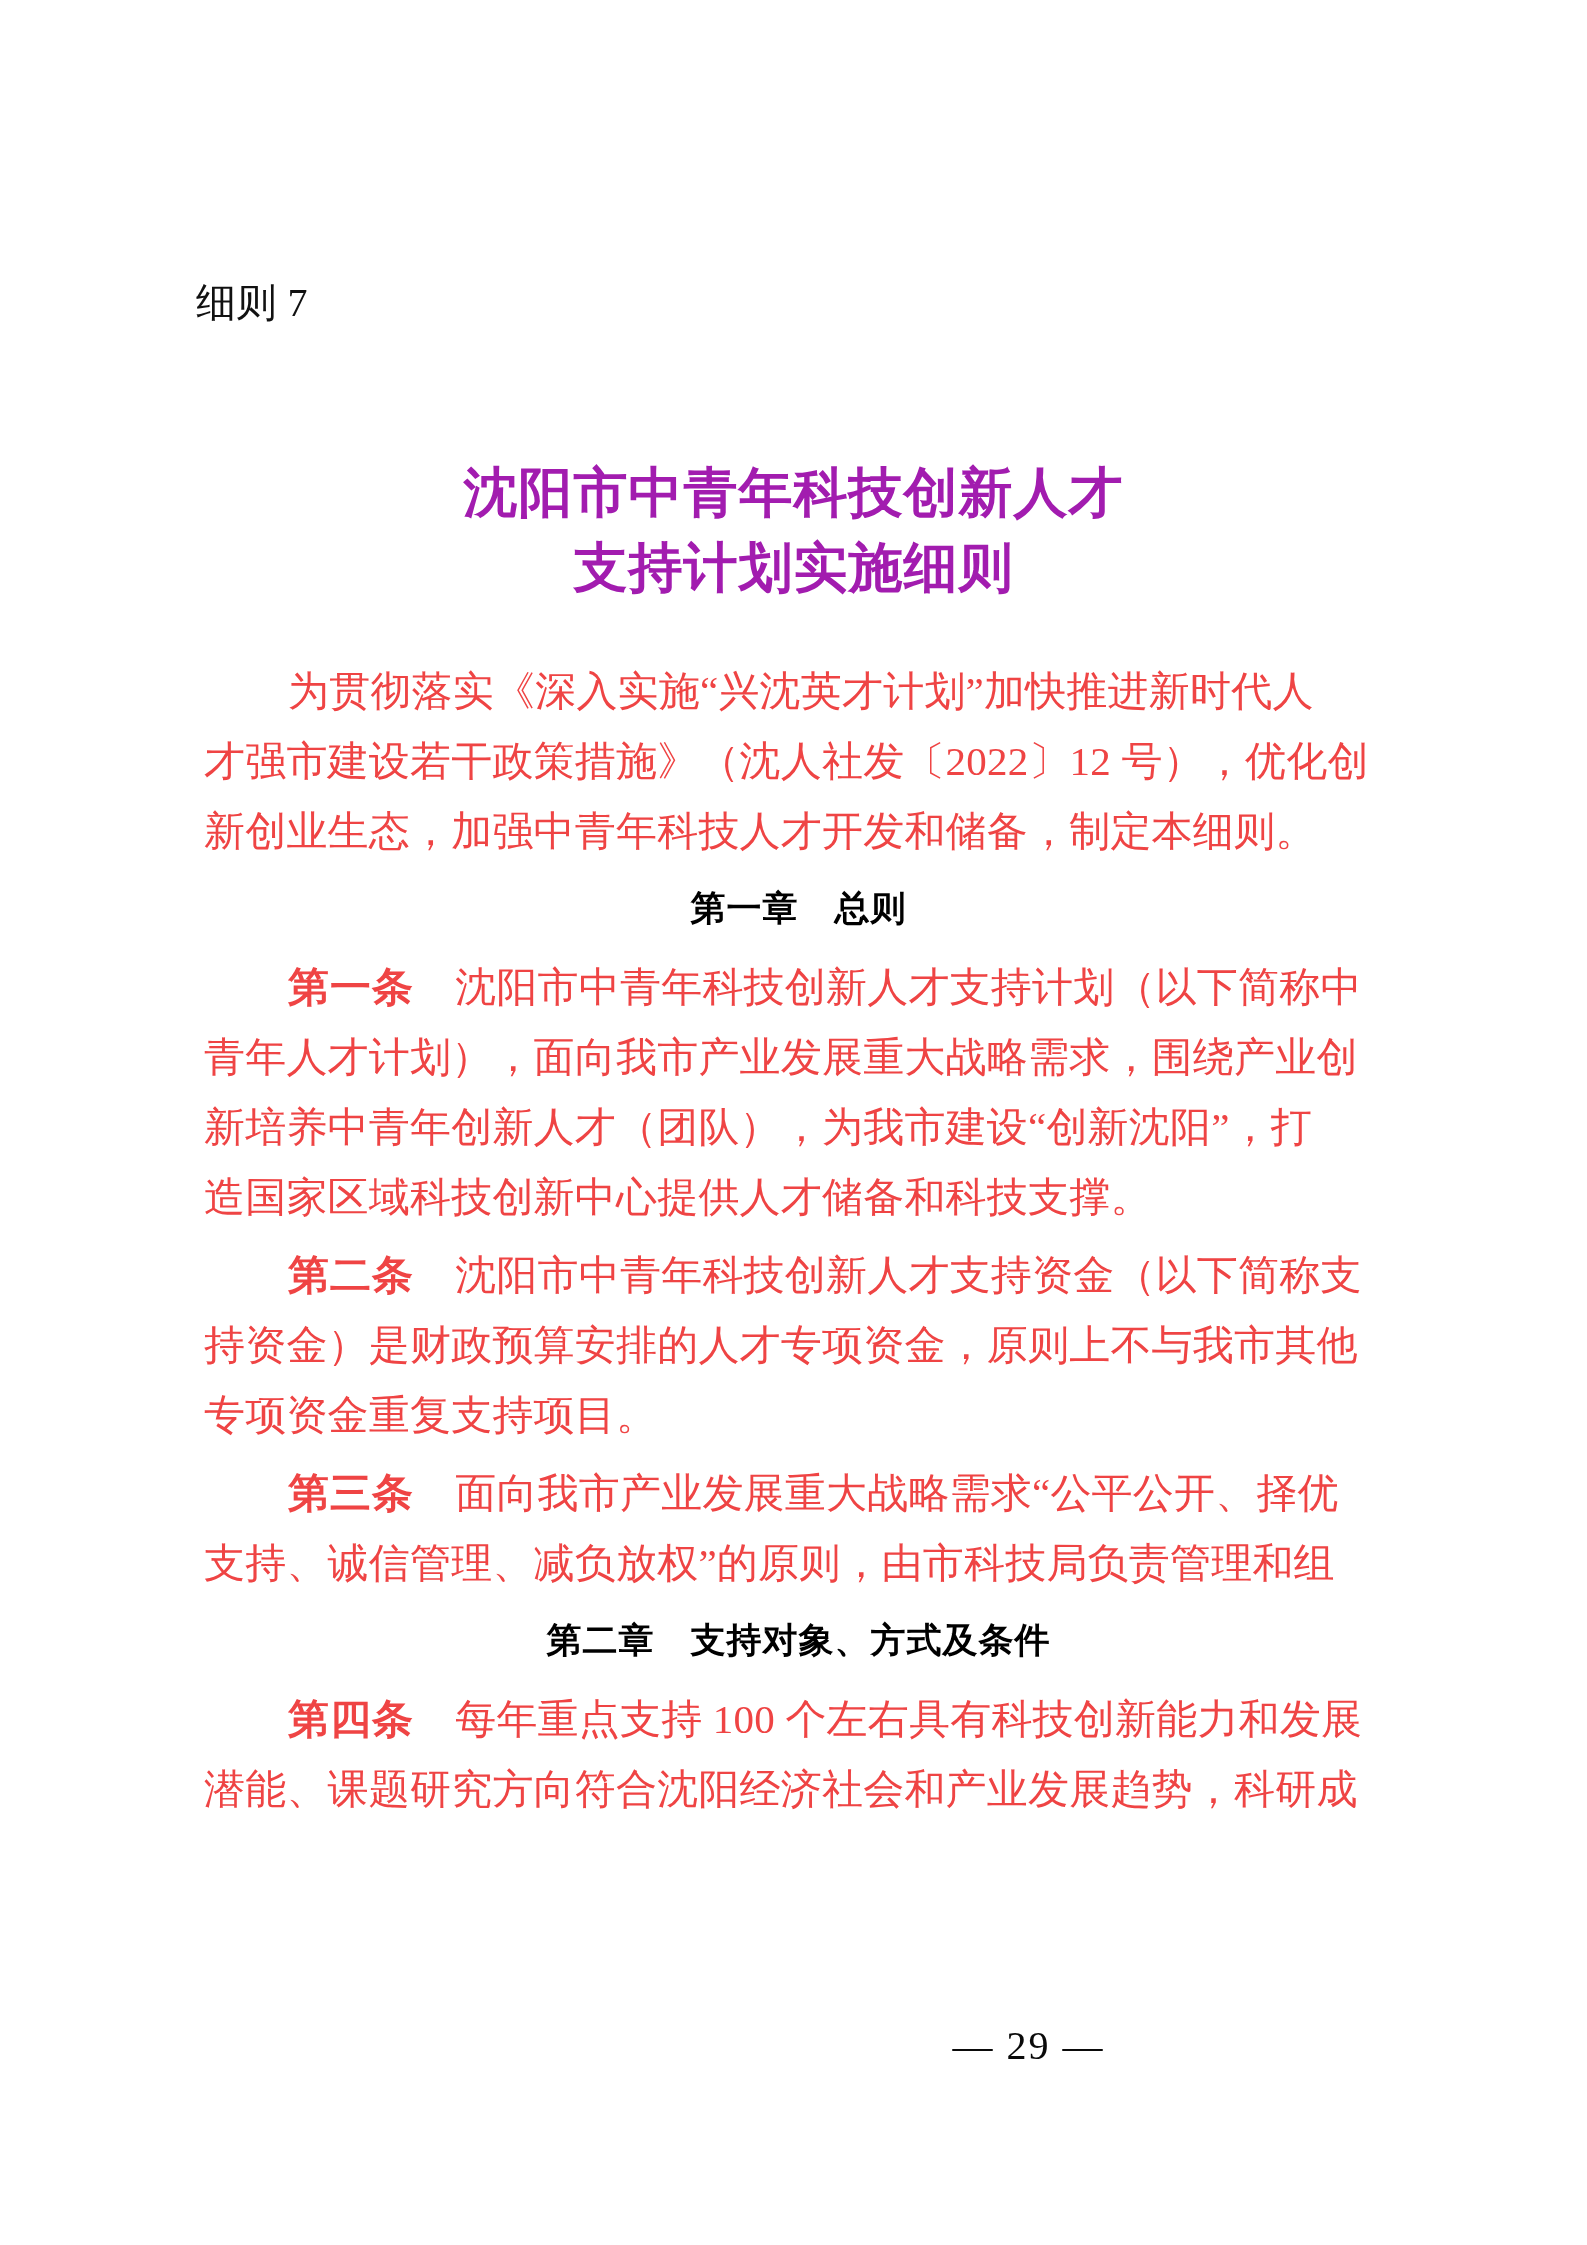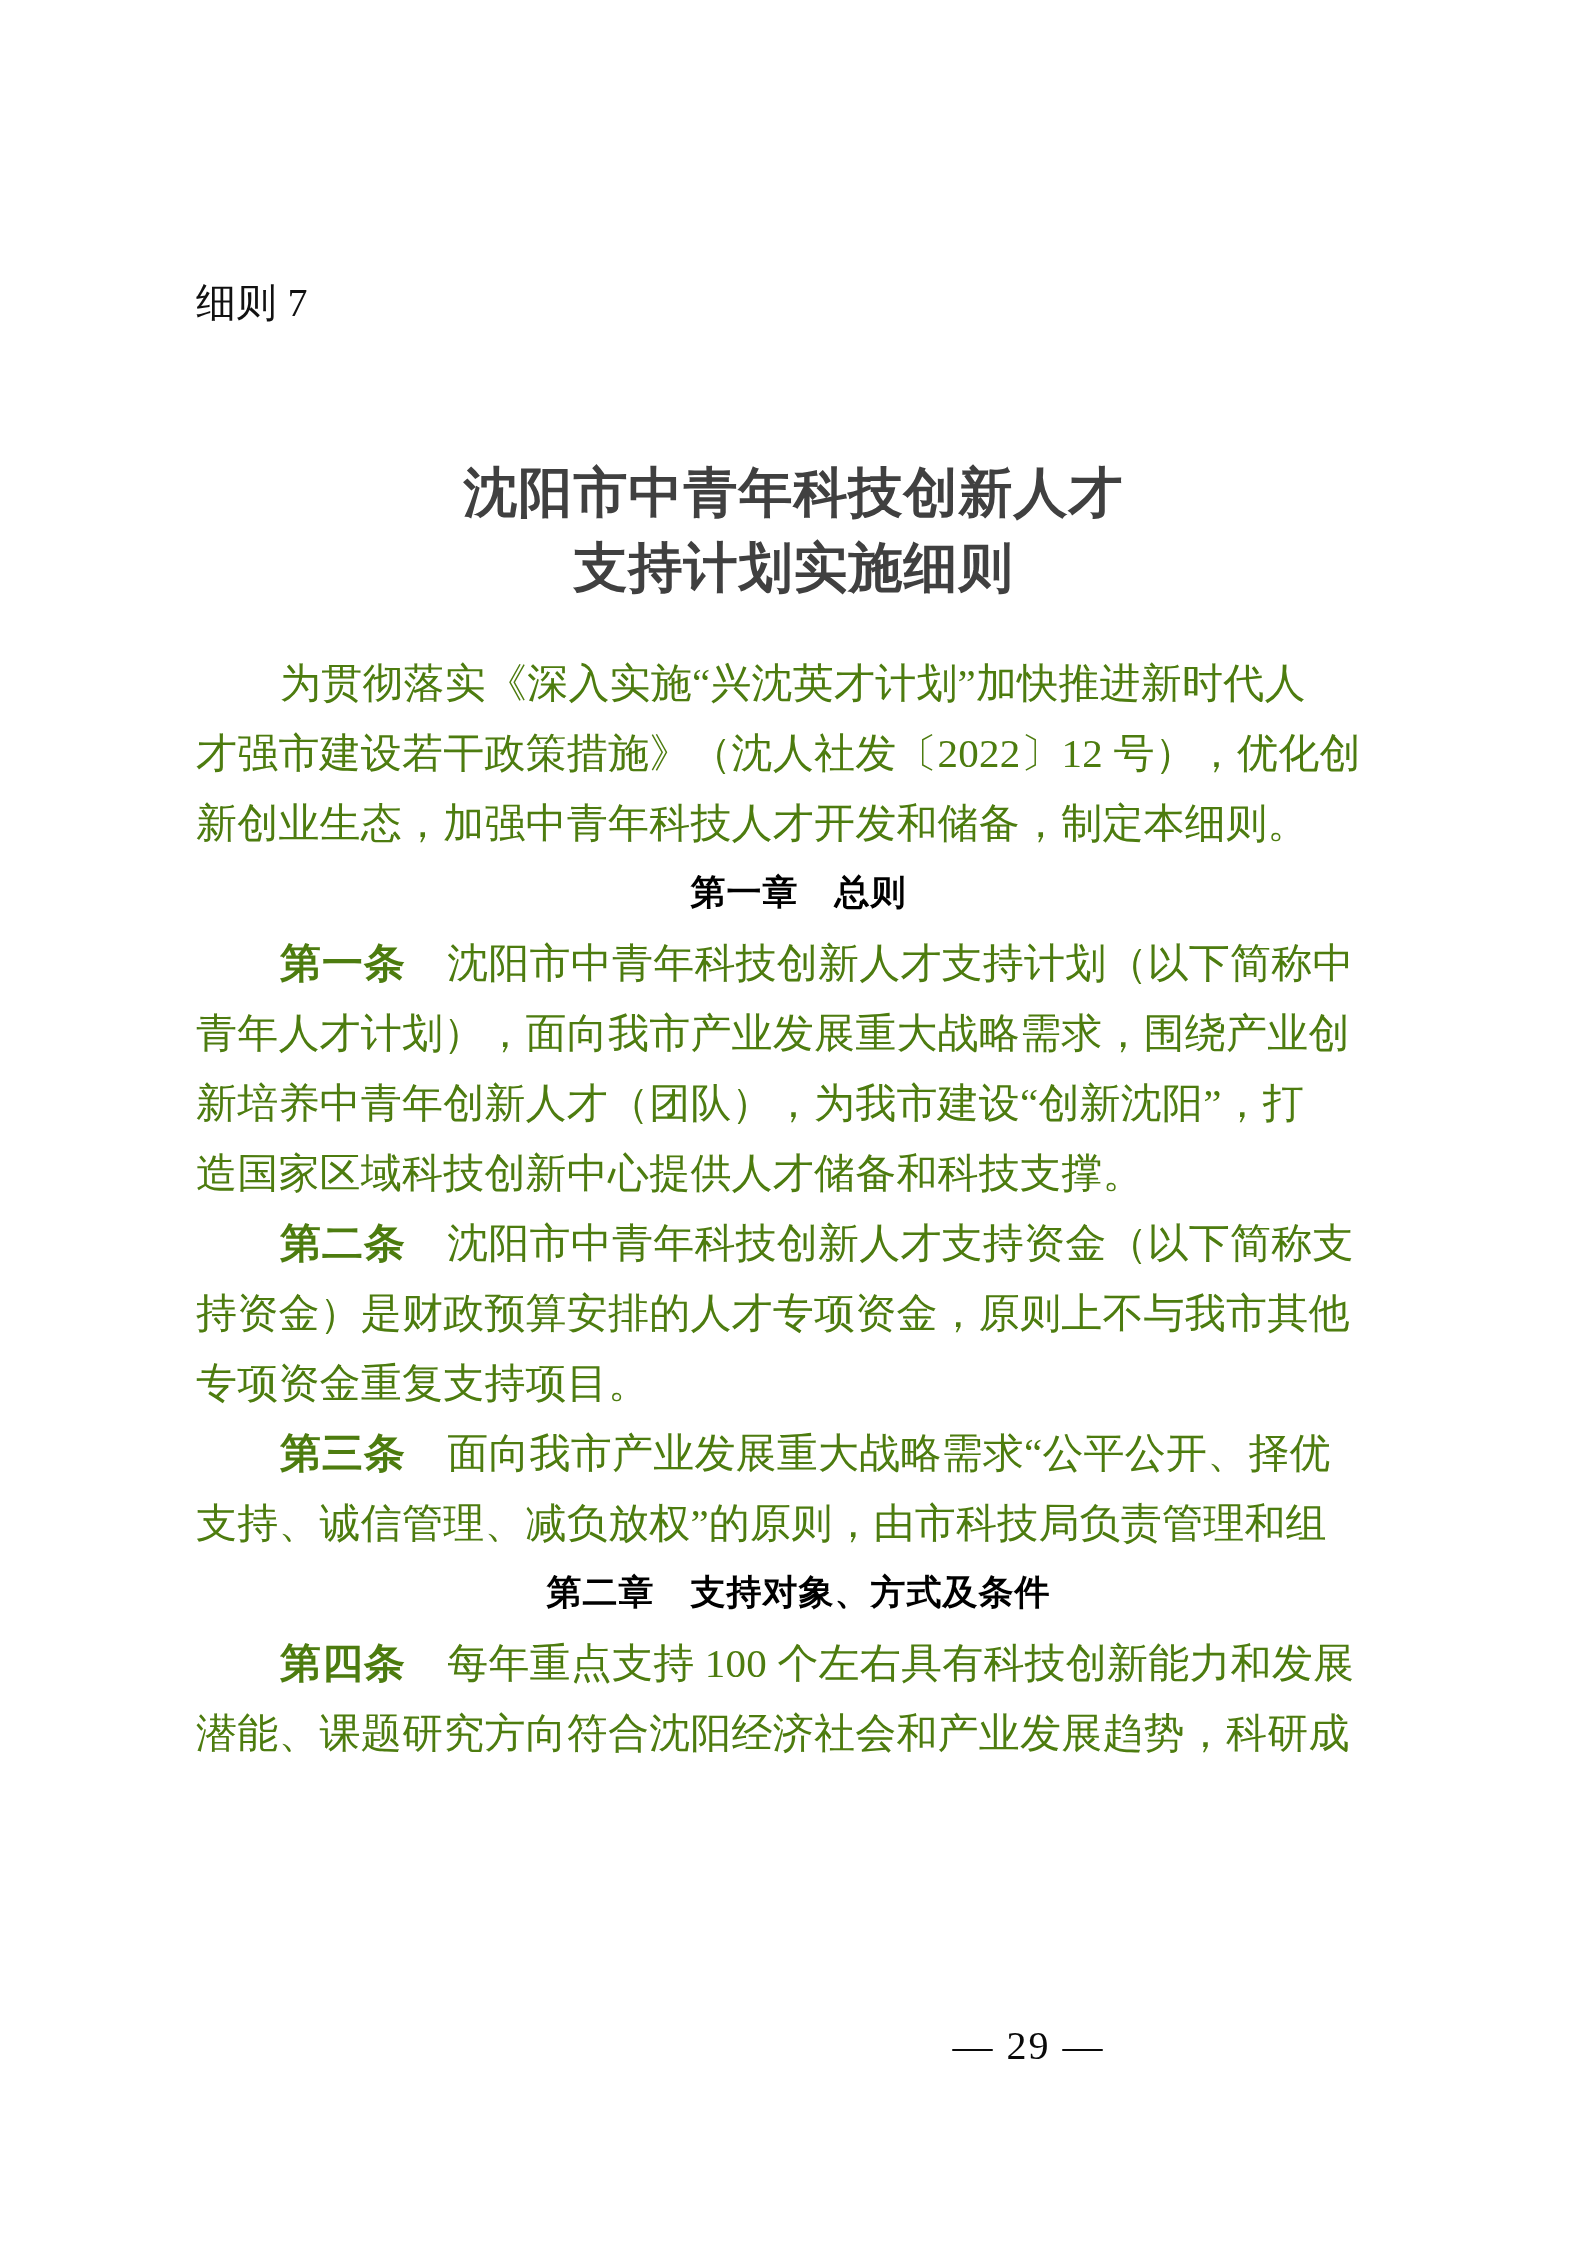--- a/index.html
+++ b/index.html
@@ -34,41 +34,41 @@
   .doc-title {
     position: absolute;
     left: 0;
     right: 0;
     top: 420px;
     text-align: center;
     font-weight: bold;
     font-size: 54px;
     line-height: 1.38;
     letter-spacing: 1px;
-    color: #404040;
+    color: #a21caf;
   }
   .doc-title .tline {
     display: block;
     white-space: nowrap;
   }
 
   
   .body-block {
     position: absolute;
     left: 196px;
     top: 648px;
     width: 1205px;
   }
 
   .para {
     font-size: 41px;
     line-height: 70px;
     letter-spacing: 0.2px;
-    margin: 0;
-    color: #4d7c0f;
+    margin: 8px;
+    color: #ef4444;
   }
   .para .ln {
     display: block;
     white-space: nowrap;
   }
   .para .ln.first {
     text-indent: 84px;
   }
   .para .artno {
     font-weight: bold;

